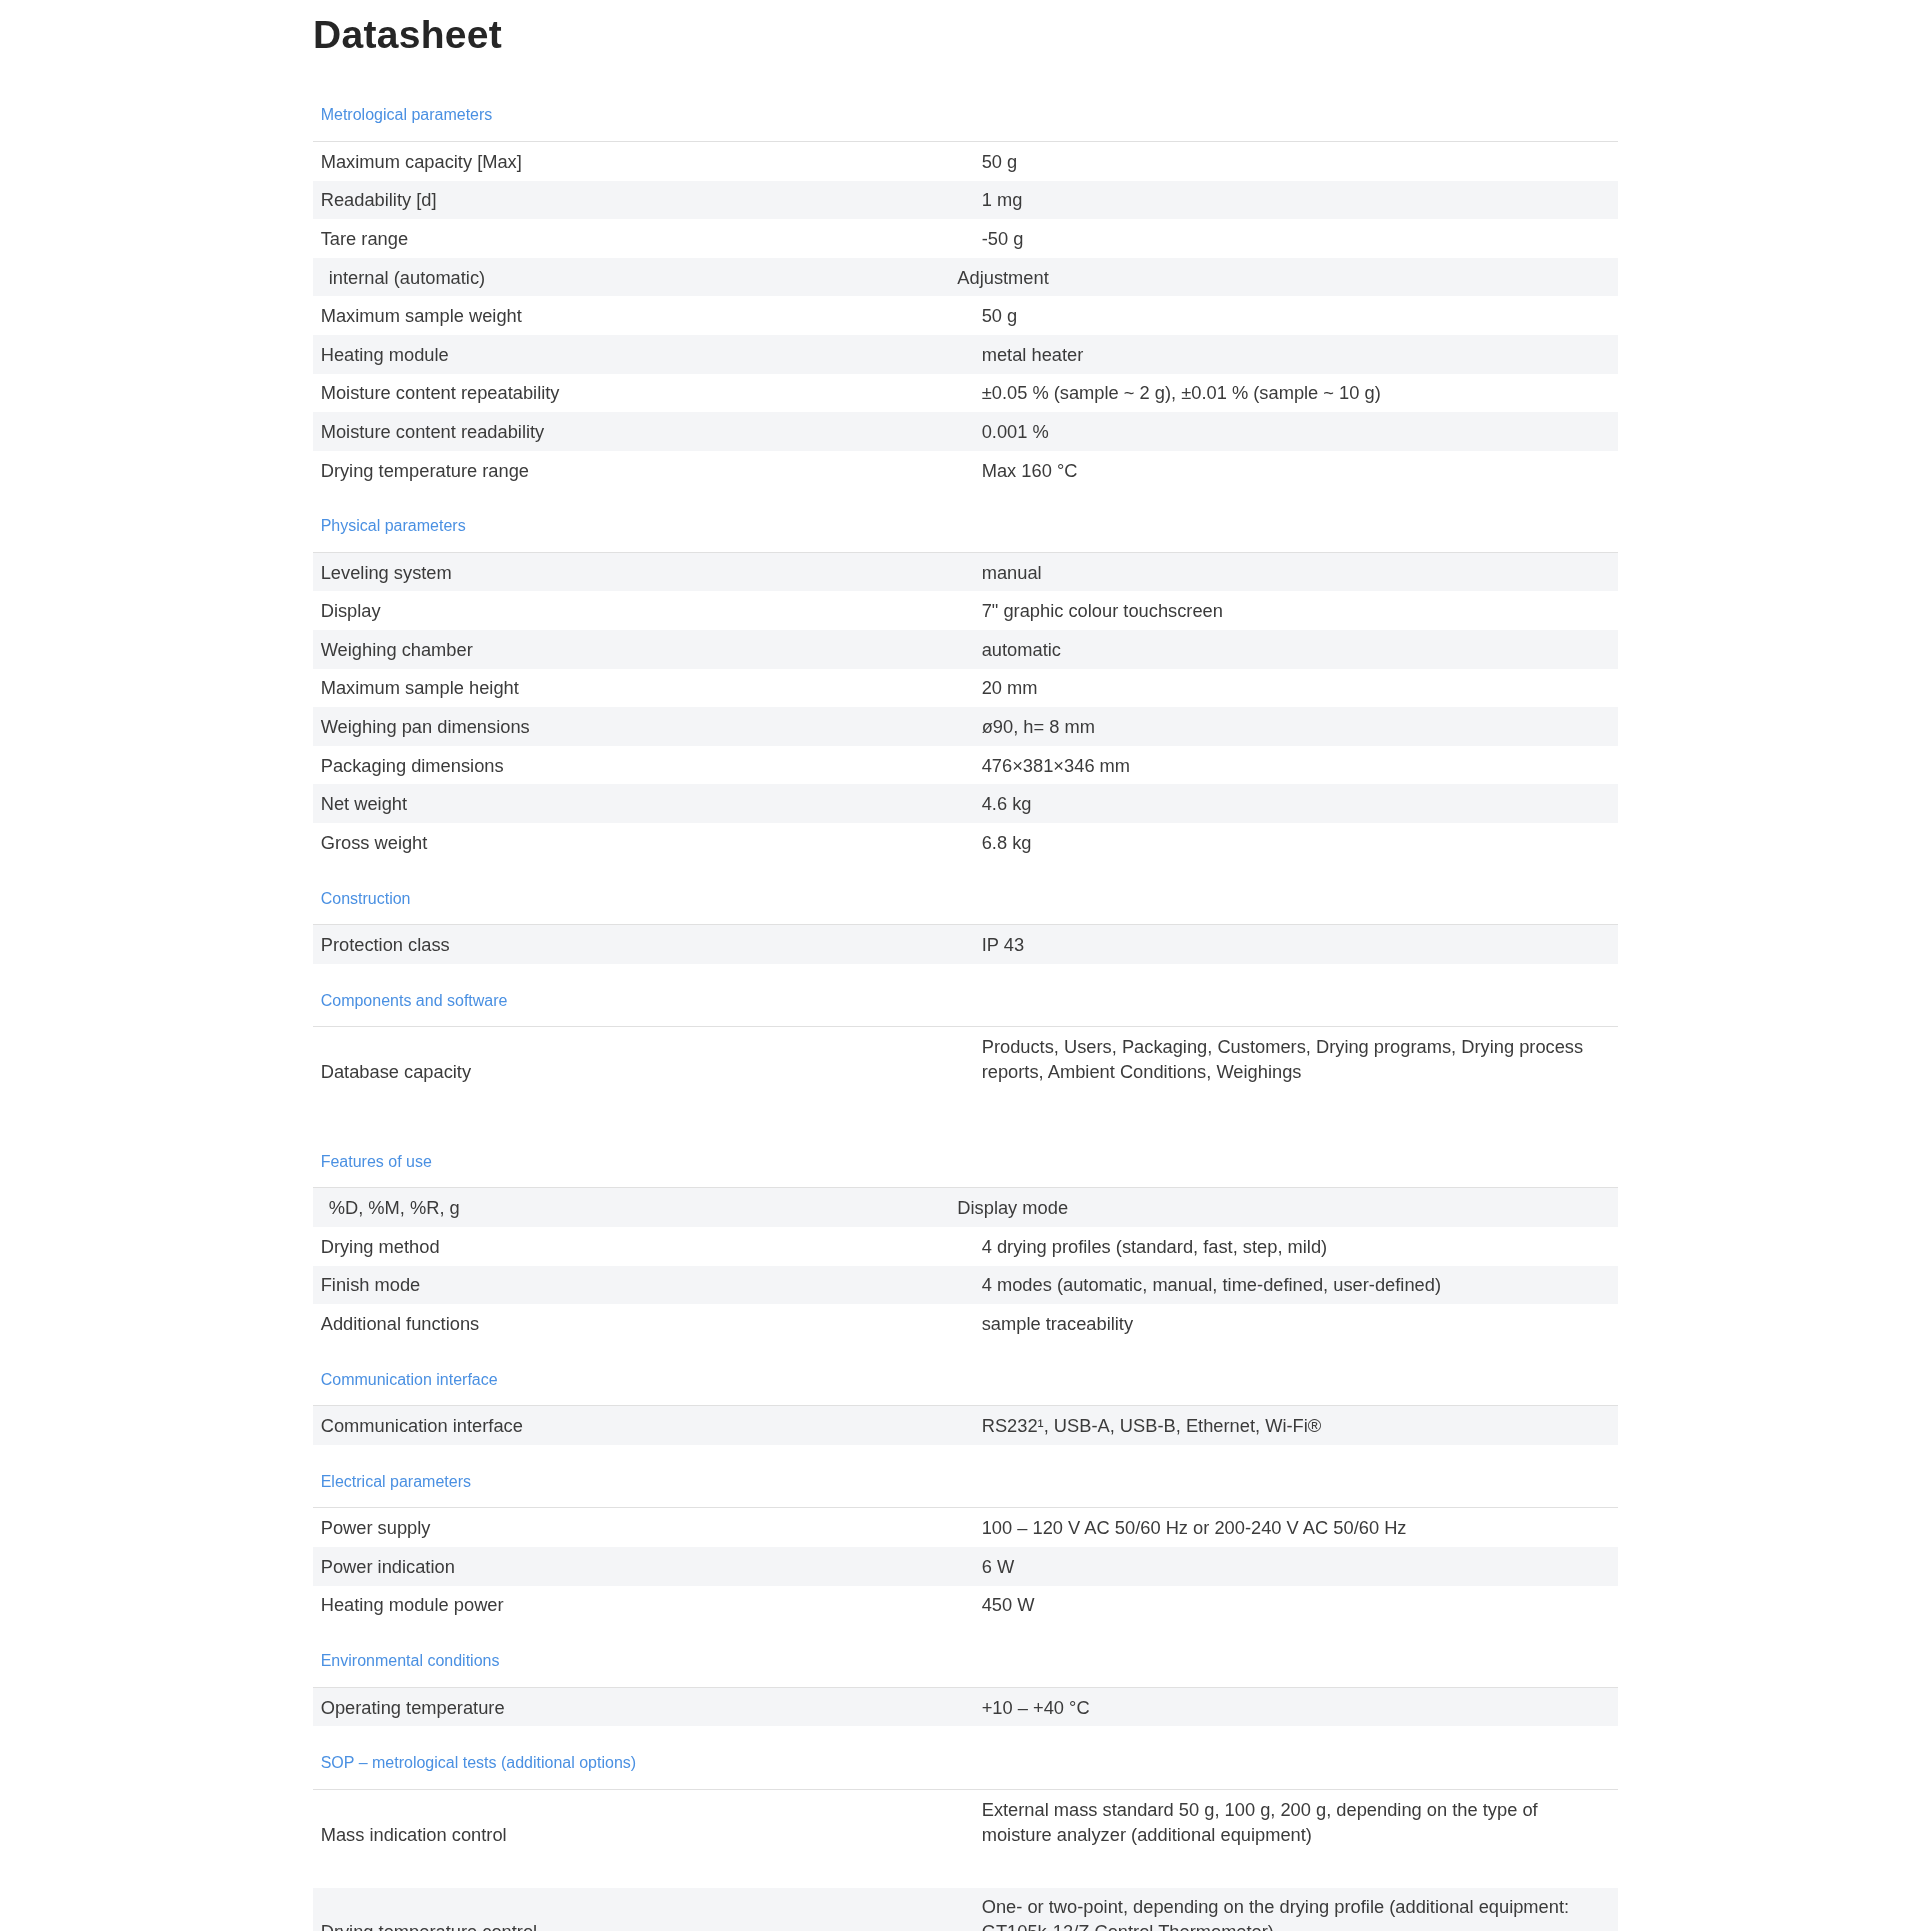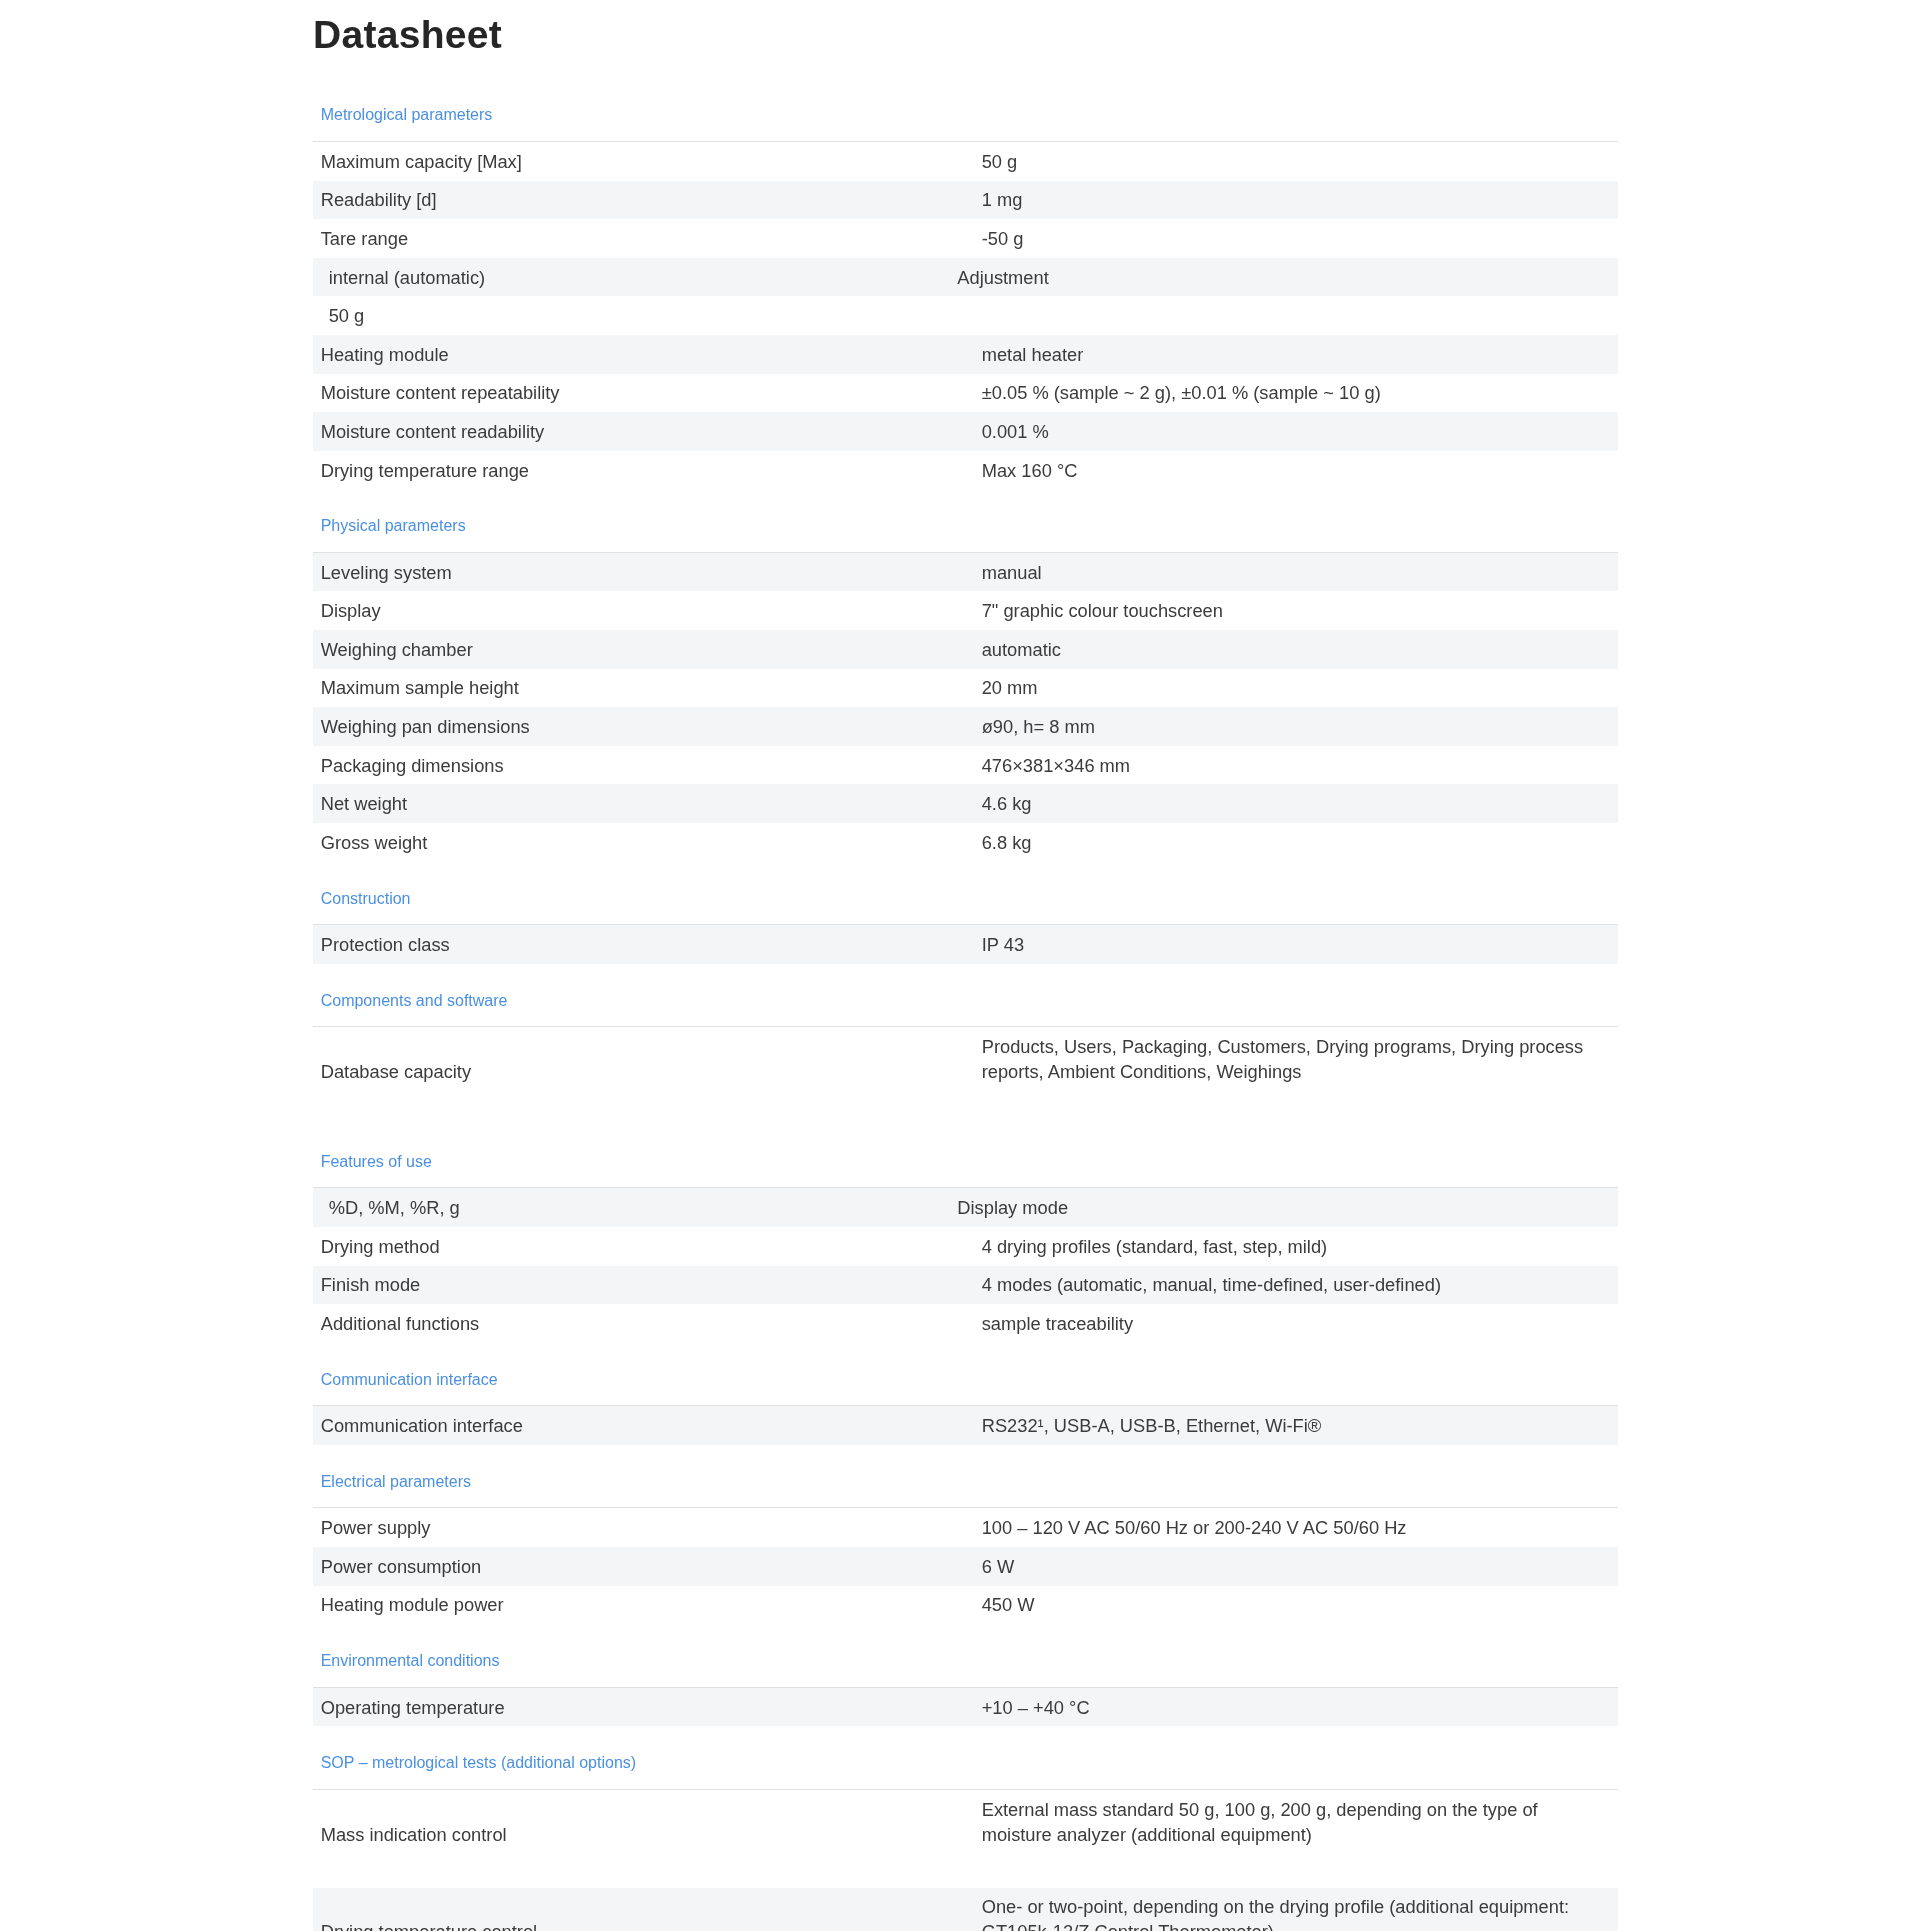--- a/index.html
+++ b/index.html
@@ -76,20 +76,21 @@
     <div class="cell label">Tare range</div>
     <div class="cell value">-50 g</div>
   </div>
 
   <div class="row alt">
     <div class="cell value">internal (automatic)</div>
     <div class="cell label">Adjustment</div>
   </div>
 
   <div class="row">
+    <div class="cell label">Maximum sample weight</div>
     <div class="cell value">50 g</div>
   </div>
 
   <div class="row alt">
     <div class="cell label">Heating module</div>
     <div class="cell value">metal heater</div>
   </div>
 
   <div class="row">
     <div class="cell label">Moisture content repeatability</div>
@@ -210,21 +211,21 @@
 
   <section class="spec-section">
     <h2 class="section-heading">Electrical parameters</h2>
     <div class="rows">
   <div class="row">
     <div class="cell label">Power supply</div>
     <div class="cell value">100 – 120 V AC 50/60 Hz or 200-240 V AC 50/60 Hz</div>
   </div>
 
   <div class="row alt">
-    <div class="cell label">Power consumption</div>
+    <div class="cell label">Power indication</div>
     <div class="cell value">6 W</div>
   </div>
 
   <div class="row">
     <div class="cell label">Heating module power</div>
     <div class="cell value">450 W</div>
   </div>
 </div>
   </section>
 

